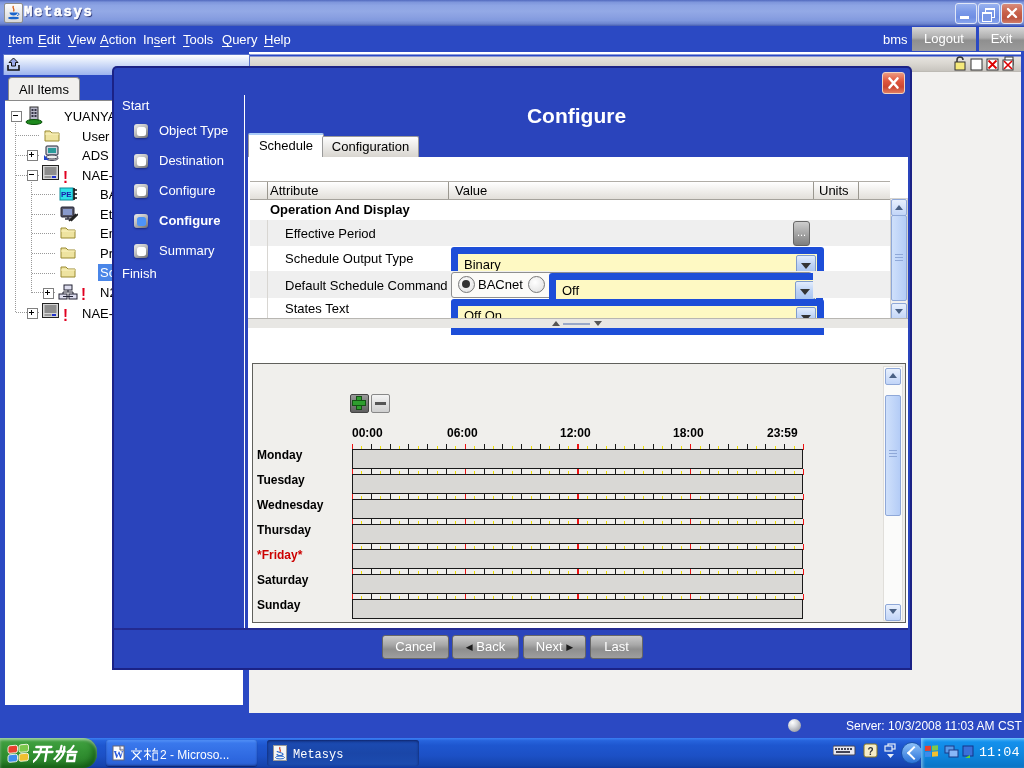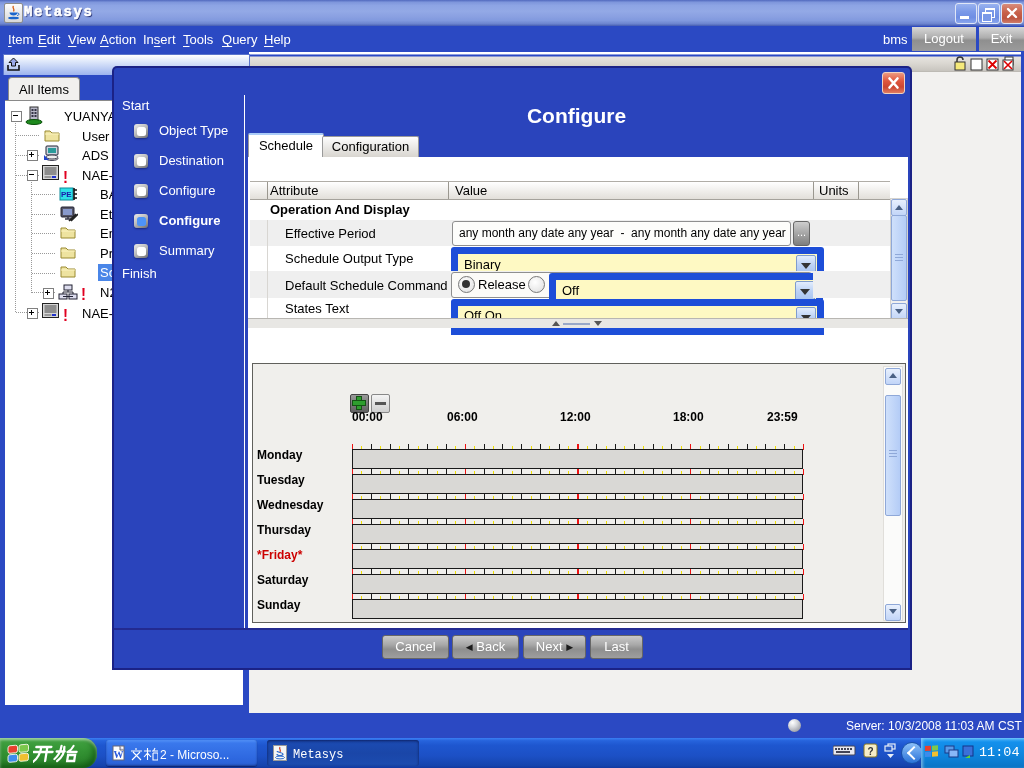--- a/index.html
+++ b/index.html
@@ -82,21 +82,21 @@
 .dbar{position:absolute;left:99px;width:451px;height:20px;background:#d9d8d5;border:1px solid #1a1a1a;box-sizing:border-box;}
 .ruler{position:absolute;left:99px;width:452px;height:6px;
  background-image:
   repeating-linear-gradient(90deg,#ee1111 0 1px,transparent 1px 112.75px),
   repeating-linear-gradient(90deg,#1a1a1a 0 1px,transparent 1px 18.79px),
   repeating-linear-gradient(90deg,transparent 0 9.4px,#f0e000 9.4px 10.4px,transparent 10.4px 18.79px);
  background-size:auto auto,auto auto,452px 4px;
  background-position:0 0,0 0,0 2px;
  background-repeat:repeat,repeat,no-repeat;}
 .ruler:after{content:"";position:absolute;right:0;top:0;width:1px;height:6px;background:#ee1111;}
-.tlab{position:absolute;top:46px;font-weight:bold;font-size:12px;color:#000;}
+.tlab{position:absolute;top:62px;font-weight:bold;font-size:12px;color:#000;}
 
 .ti{position:absolute;font-size:13px;color:#000;white-space:nowrap;}
 .expander{position:absolute;width:9px;height:9px;background:#fff;border:1px solid #808080;}
 .expander:before{content:"";position:absolute;left:1px;top:3px;width:5px;height:1px;background:#000;}
 .expander.plus:after{content:"";position:absolute;left:3px;top:1px;width:1px;height:5px;background:#000;}
 .vline{position:absolute;width:1px;background-image:linear-gradient(#999 1px,transparent 1px);background-size:1px 2px;}
 .hline{position:absolute;height:1px;background-image:linear-gradient(90deg,#999 1px,transparent 1px);background-size:2px 1px;}
 
 #taskbar{left:0;top:738px;width:1024px;height:30px;
  background:linear-gradient(#3a80f4 0%,#2663dc 9%,#1e56cf 25%,#1c50c5 60%,#1544ad 92%,#12389f 100%);}
@@ -389,43 +389,40 @@
         <div class="hsep" style="left:563px;"></div>
         <div class="hsep" style="left:608px;"></div>
       </div>
 
       <div class="trow" style="top:41px;height:22px;">
           <span class="abs" style="left:20px;top:4px;font-weight:bold;">Operation And Display</span>
         </div>
       <div class="trow gray" style="top:63px;height:26px;">
         <div class="cell1sep"></div>
         <span class="abs" style="left:35px;top:6px;">Effective Period</span>
-        <div class="abs" style="left:202px;top:1px;width:337px;height:23px;background:#fdfdfb;border:1px solid #8f8f8f;border-radius:3px;font-size:12px;color:#000;overflow:hidden;">
-            <span class="abs" style="left:6px;top:4px;white-space:nowrap;">any month any date any year&nbsp; -&nbsp; any month any date any year</span>
-          </div>
         <div class="abs" style="left:543px;top:1px;width:15px;height:23px;background:linear-gradient(#cdcdcd,#7e7e7e);border:1px solid #666;border-radius:3px;color:#fff;font-size:11px;text-align:center;line-height:20px;">...</div>
         <div class="abs" style="left:563px;top:0;width:45px;height:100%;background:#efefef;"></div>
       </div>
       <div class="trow" style="top:89px;height:25px;">
         <div class="cell1sep"></div>
         <span class="abs" style="left:35px;top:5px;">Schedule Output Type</span>
         <div class="combo" style="left:201px;top:1px;width:359px;height:22px;">
             <span class="abs" style="left:6px;top:3px;font-size:13px;">Binary</span>
             <div class="arrowbtn">
               <div class="darr"></div>
             </div>
           </div>
       </div>
       <div class="trow gray" style="top:114px;height:27px;">
         <div class="cell1sep"></div>
         <span class="abs" style="left:35px;top:7px;">Default Schedule Command</span>
         <div class="abs" style="left:201px;top:1px;width:359px;height:24px;background:#fcfbf8;border:1px solid #8f8f8f;border-radius:3px;">
           <span class="abs" style="left:6px;top:3px;width:15px;height:15px;border:1px solid #777;border-radius:50%;background:radial-gradient(circle at 40% 35%,#fff,#ddd);"></span>
           <span class="abs" style="left:9.5px;top:6.5px;width:8px;height:8px;border-radius:50%;background:#333;"></span>
-          <span class="abs" style="left:26px;top:4px;font-size:13px;">Release</span>
+          <span class="abs" style="left:26px;top:4px;font-size:13px;">BACnet</span>
           <span class="abs" style="left:76px;top:3px;width:15px;height:15px;border:1px solid #777;border-radius:50%;background:radial-gradient(circle at 40% 35%,#fff,#ddd);"></span>
           <div class="combo" style="left:97px;top:0px;width:260px;height:22px;">
               <span class="abs" style="left:6px;top:3px;font-size:13px;">Off</span>
               <div class="arrowbtn">
                 <div class="darr"></div>
               </div>
             </div>
         </div>
         <div class="abs" style="left:563px;top:0;width:45px;height:100%;background:#efefef;"></div>
       </div>

